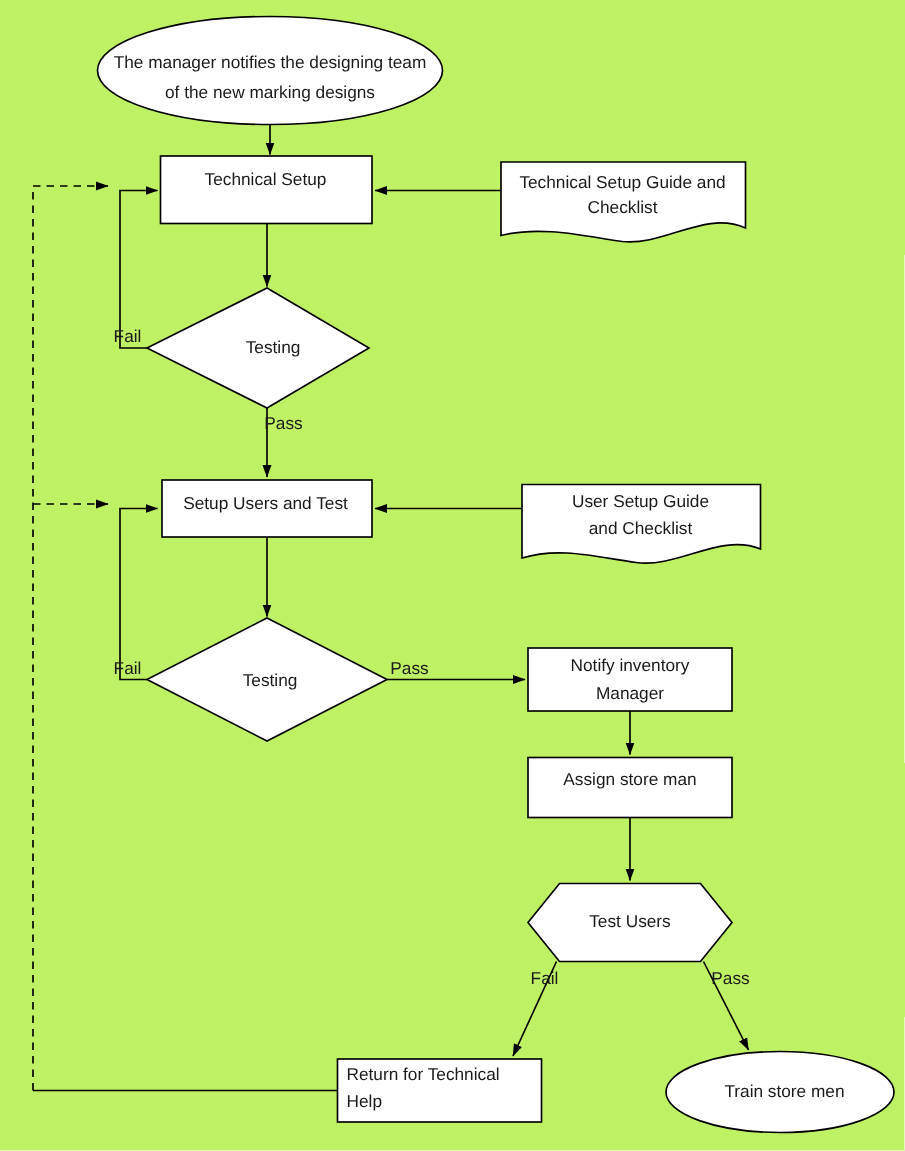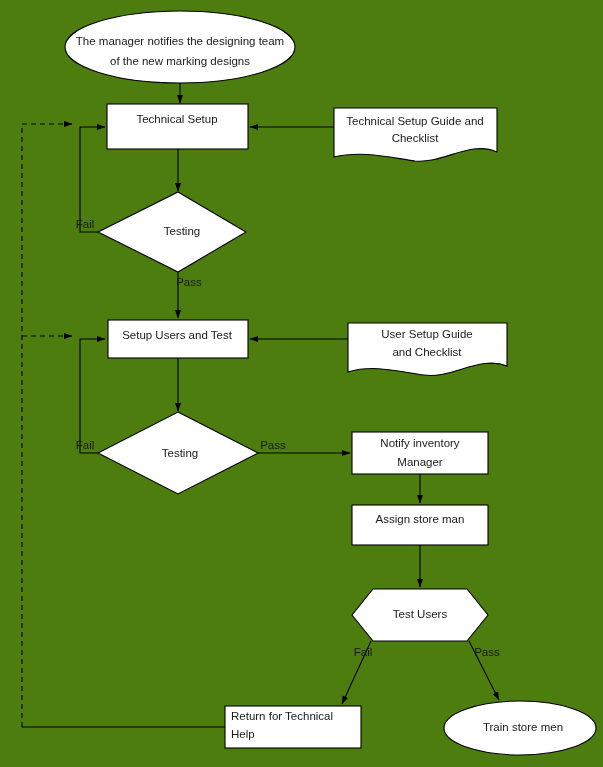--- a/index.html
+++ b/index.html
@@ -10,21 +10,21 @@
   body {
     width: 603px;
     height: 767px;
     font-family: "Liberation Sans", sans-serif;
     overflow: hidden;
   }
   #flowchart-root {
     position: relative;
     width: 603px;
     height: 767px;
-    background: #4d7c0f;
+    background: #bef264;
   }
   svg#flow-svg {
     display: block;
     width: 603px;
     height: 767px;
   }
   .shape {
     fill: #ffffff;
     stroke: #000000;
     stroke-width: 1.1;

